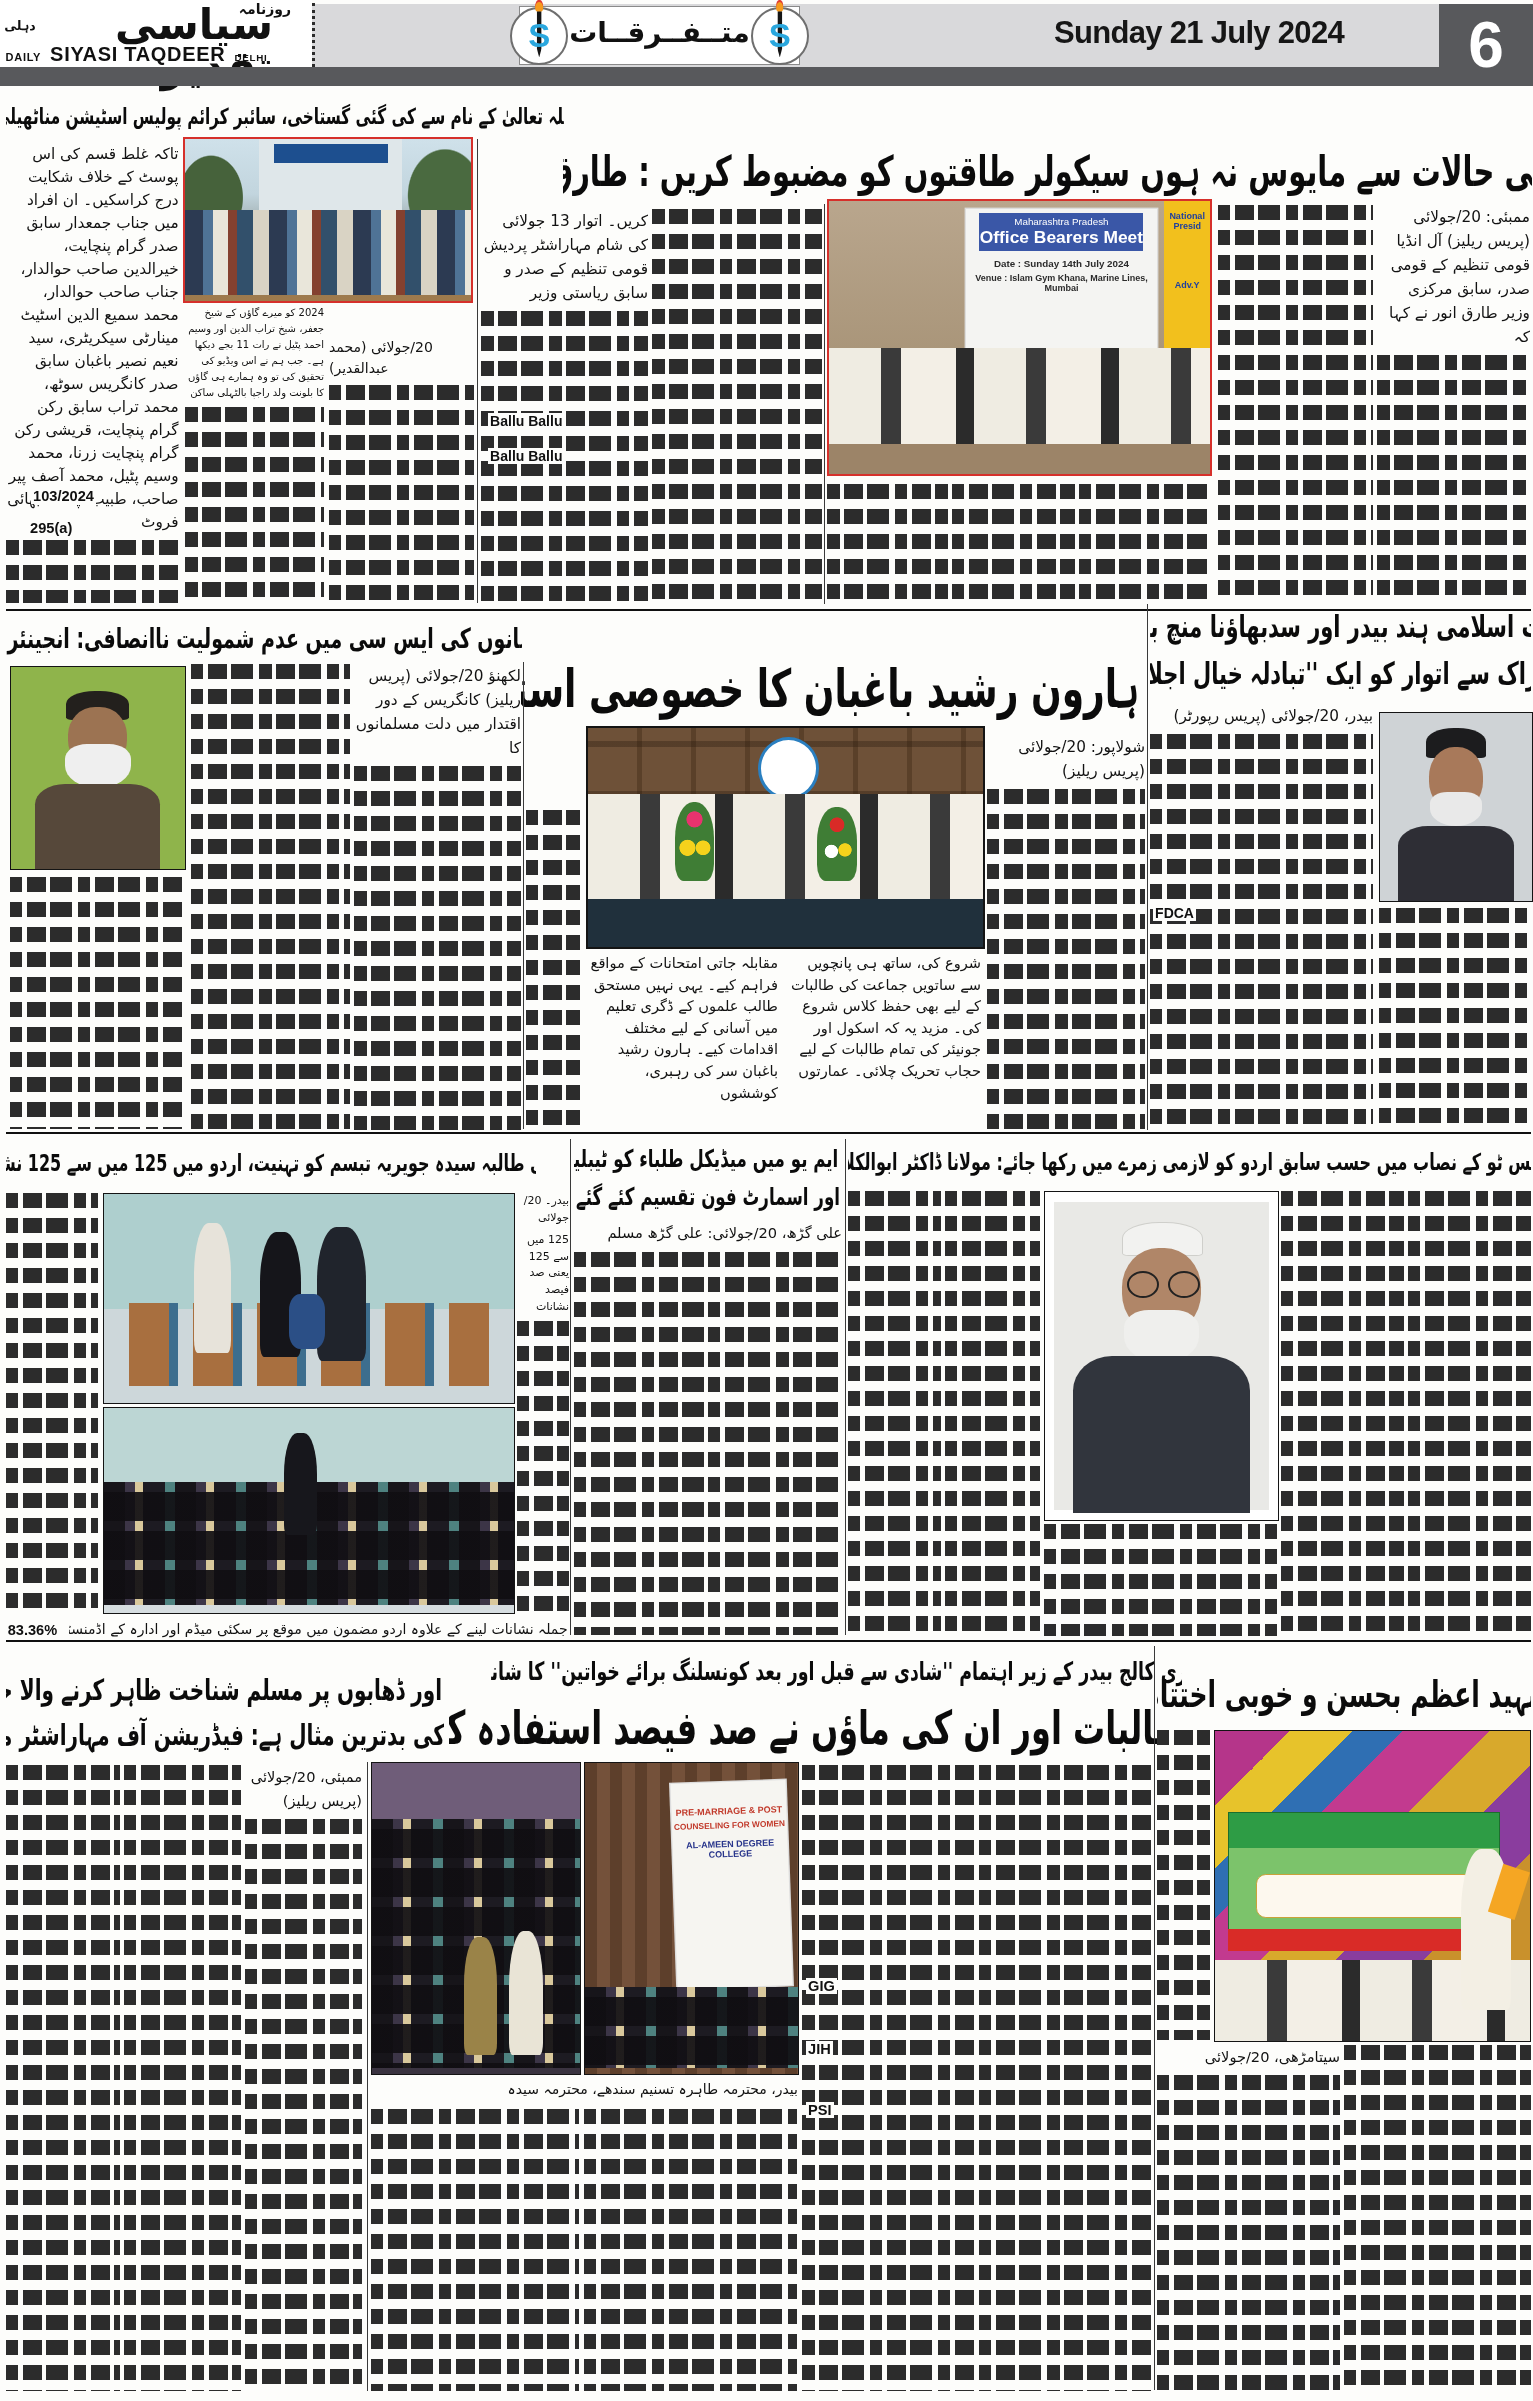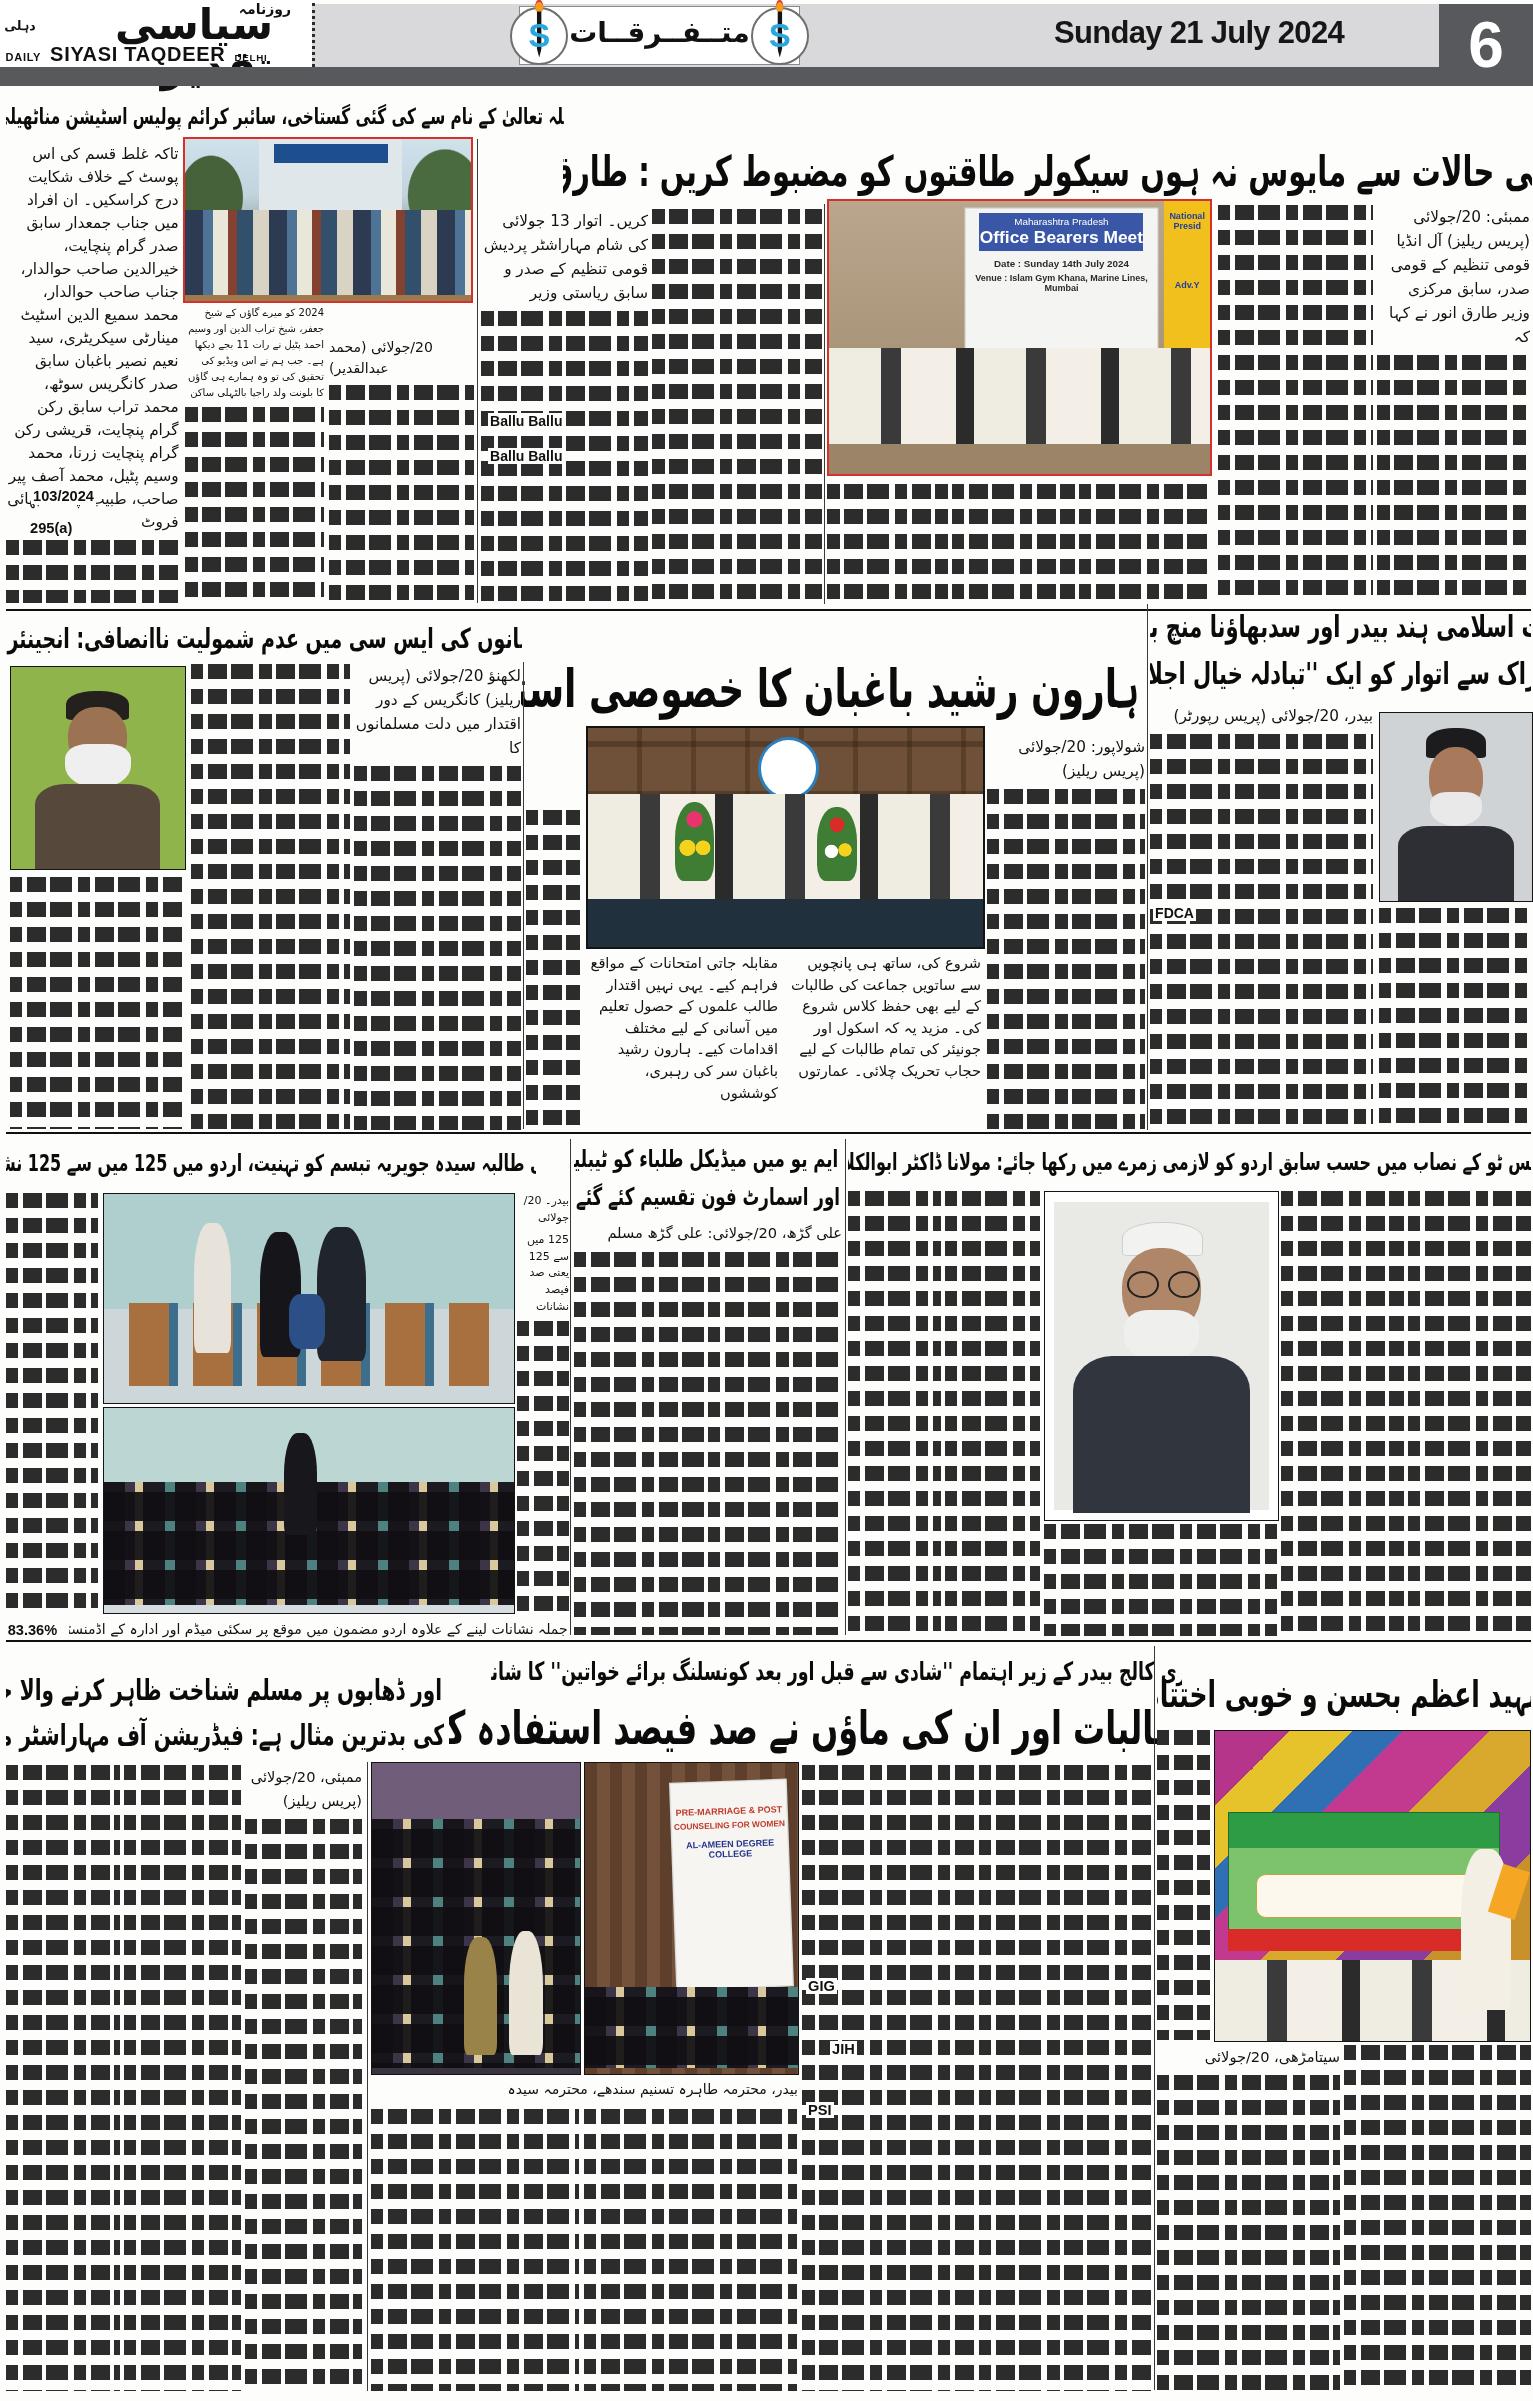--- a/index.html
+++ b/index.html
@@ -207,21 +207,21 @@
     <div class="a" style="left:22%;top:34%;width:10%;height:36%;background:radial-gradient(circle at 50% 22%,#e8336e 0 7.7px,transparent 8.4px),radial-gradient(circle at 32% 58%,#f5d21c 0 7.7px,transparent 8.4px),radial-gradient(circle at 72% 58%,#f5d21c 0 7px,transparent 7.7px),#3f7d35;border-radius:46% 46% 22% 22%;"></div>
     <div class="a" style="left:58%;top:36%;width:10%;height:34%;background:radial-gradient(circle at 50% 24%,#d92b27 0 7px,transparent 7.7px),radial-gradient(circle at 36% 60%,#fff 0 6.3px,transparent 7px),radial-gradient(circle at 70% 58%,#f5d21c 0 6.3px,transparent 7px),#3f7d35;border-radius:46% 46% 22% 22%;"></div>
     <div class="a" style="left:0;right:0;bottom:0;height:22%;background:#20303c;"></div>
   </div>
 
   <div class="a col" style="left:987px;top:735px;width:158px;height:395px;">
     <div class="tx" style="font-size:15.3px;">شولاپور: 20/جولائی (پریس ریلیز)</div>
     <div class="gk"></div>
   </div>
   <div class="a col" style="left:586px;top:952px;width:192px;height:177px;">
-    <div class="tx" style="font-size:14.6px;line-height:21.6px;">مقابلہ جاتی امتحانات کے مواقع فراہم کیے۔ یہی نہیں اقتدار طالب علموں کے حصول تعلیم میں آسانی کے لیے مختلف اقدامات کیے۔ ہارون رشید باغبان سر کی رہبری، کوششوں</div>
+    <div class="tx" style="font-size:14.6px;line-height:21.6px;">مقابلہ جاتی امتحانات کے مواقع فراہم کیے۔ یہی نہیں مستحق طالب علموں کے ڈگری تعلیم میں آسانی کے لیے مختلف اقدامات کیے۔ ہارون رشید باغبان سر کی رہبری، کوششوں</div>
   </div>
   <div class="a col" style="left:784px;top:952px;width:197px;height:177px;">
     <div class="tx" style="font-size:14.6px;line-height:21.6px;">شروع کی، ساتھ ہی پانچویں سے ساتویں جماعت کی طالبات کے لیے بھی حفظ کلاس شروع کی۔ مزید یہ کہ اسکول اور جونیئر کی تمام طالبات کے لیے حجاب تحریک چلائی۔ عمارتوں</div>
   </div>
 
   <div class="a hd" style="left:1150px;top:604px;width:381px;height:45px;font-size:21px;">
       <span>جماعت اسلامی ہند بیدر اور سدبھاؤنا منچ بیدر کے</span>
     </div>
   <div class="a hd" style="left:1150px;top:650px;width:381px;height:47px;font-size:21px;">
       <span>اشتراک سے اتوار کو ایک ''تبادلہ خیال اجلاس''</span>
@@ -355,21 +355,21 @@
       <div class="ph-label" style="margin-top:8.4px;text-align:center;font-size:9px;font-weight:bold;color:#27348b;">AL-AMEEN DEGREE COLLEGE</div>
     </div>
     <div class="crowdrows" style="top:72%;height:26%;"></div>
   </div>
   <div class="a tx" style="left:371px;top:2080px;width:427px;font-size:14px;line-height:19.5px;">بیدر، محترمہ طاہرہ تسنیم سندھے، محترمہ سیدہ</div>
 
   <div class="a col" style="left:802px;top:1765px;width:173px;height:626px;">
       <div class="gk"></div>
     </div>
   <span class="chip" style="left:806px;top:1978px;">GIG</span>
-  <span class="chip" style="left:806px;top:2041px;margin-left:24px;">JIH</span>
+  <span class="chip" style="left:806px;top:2041px;">JIH</span>
   <span class="chip" style="left:806px;top:2102px;">PSI</span>
   <div class="a col" style="left:979px;top:1765px;width:176px;height:626px;">
       <div class="gk"></div>
     </div>
   <div class="a col" style="left:371px;top:2109px;width:208px;height:282px;">
       <div class="gk"></div>
     </div>
   <div class="a col" style="left:584px;top:2109px;width:213px;height:282px;">
       <div class="gk"></div>
     </div>

